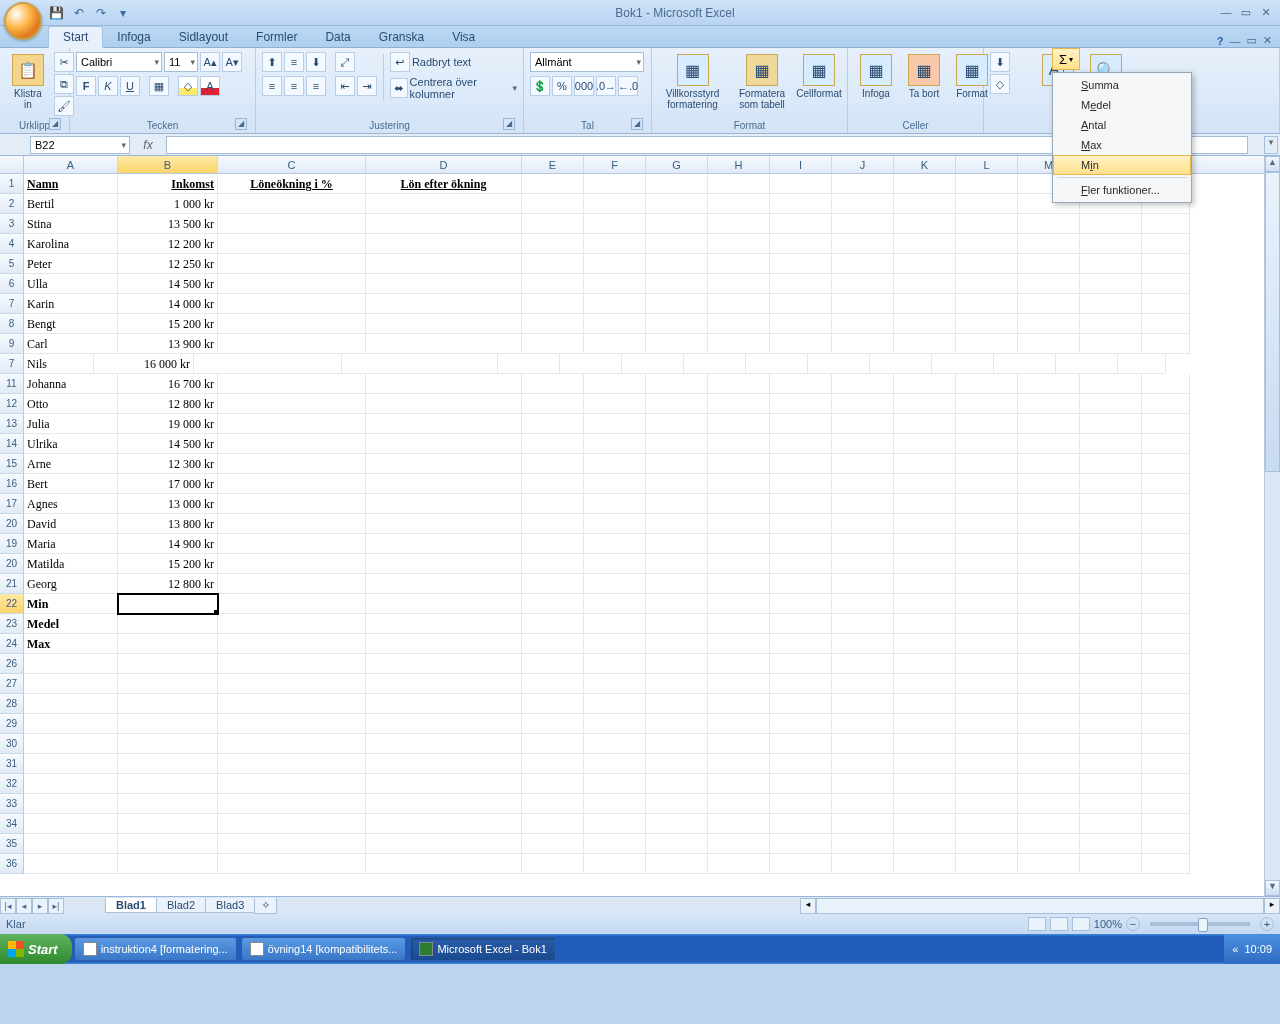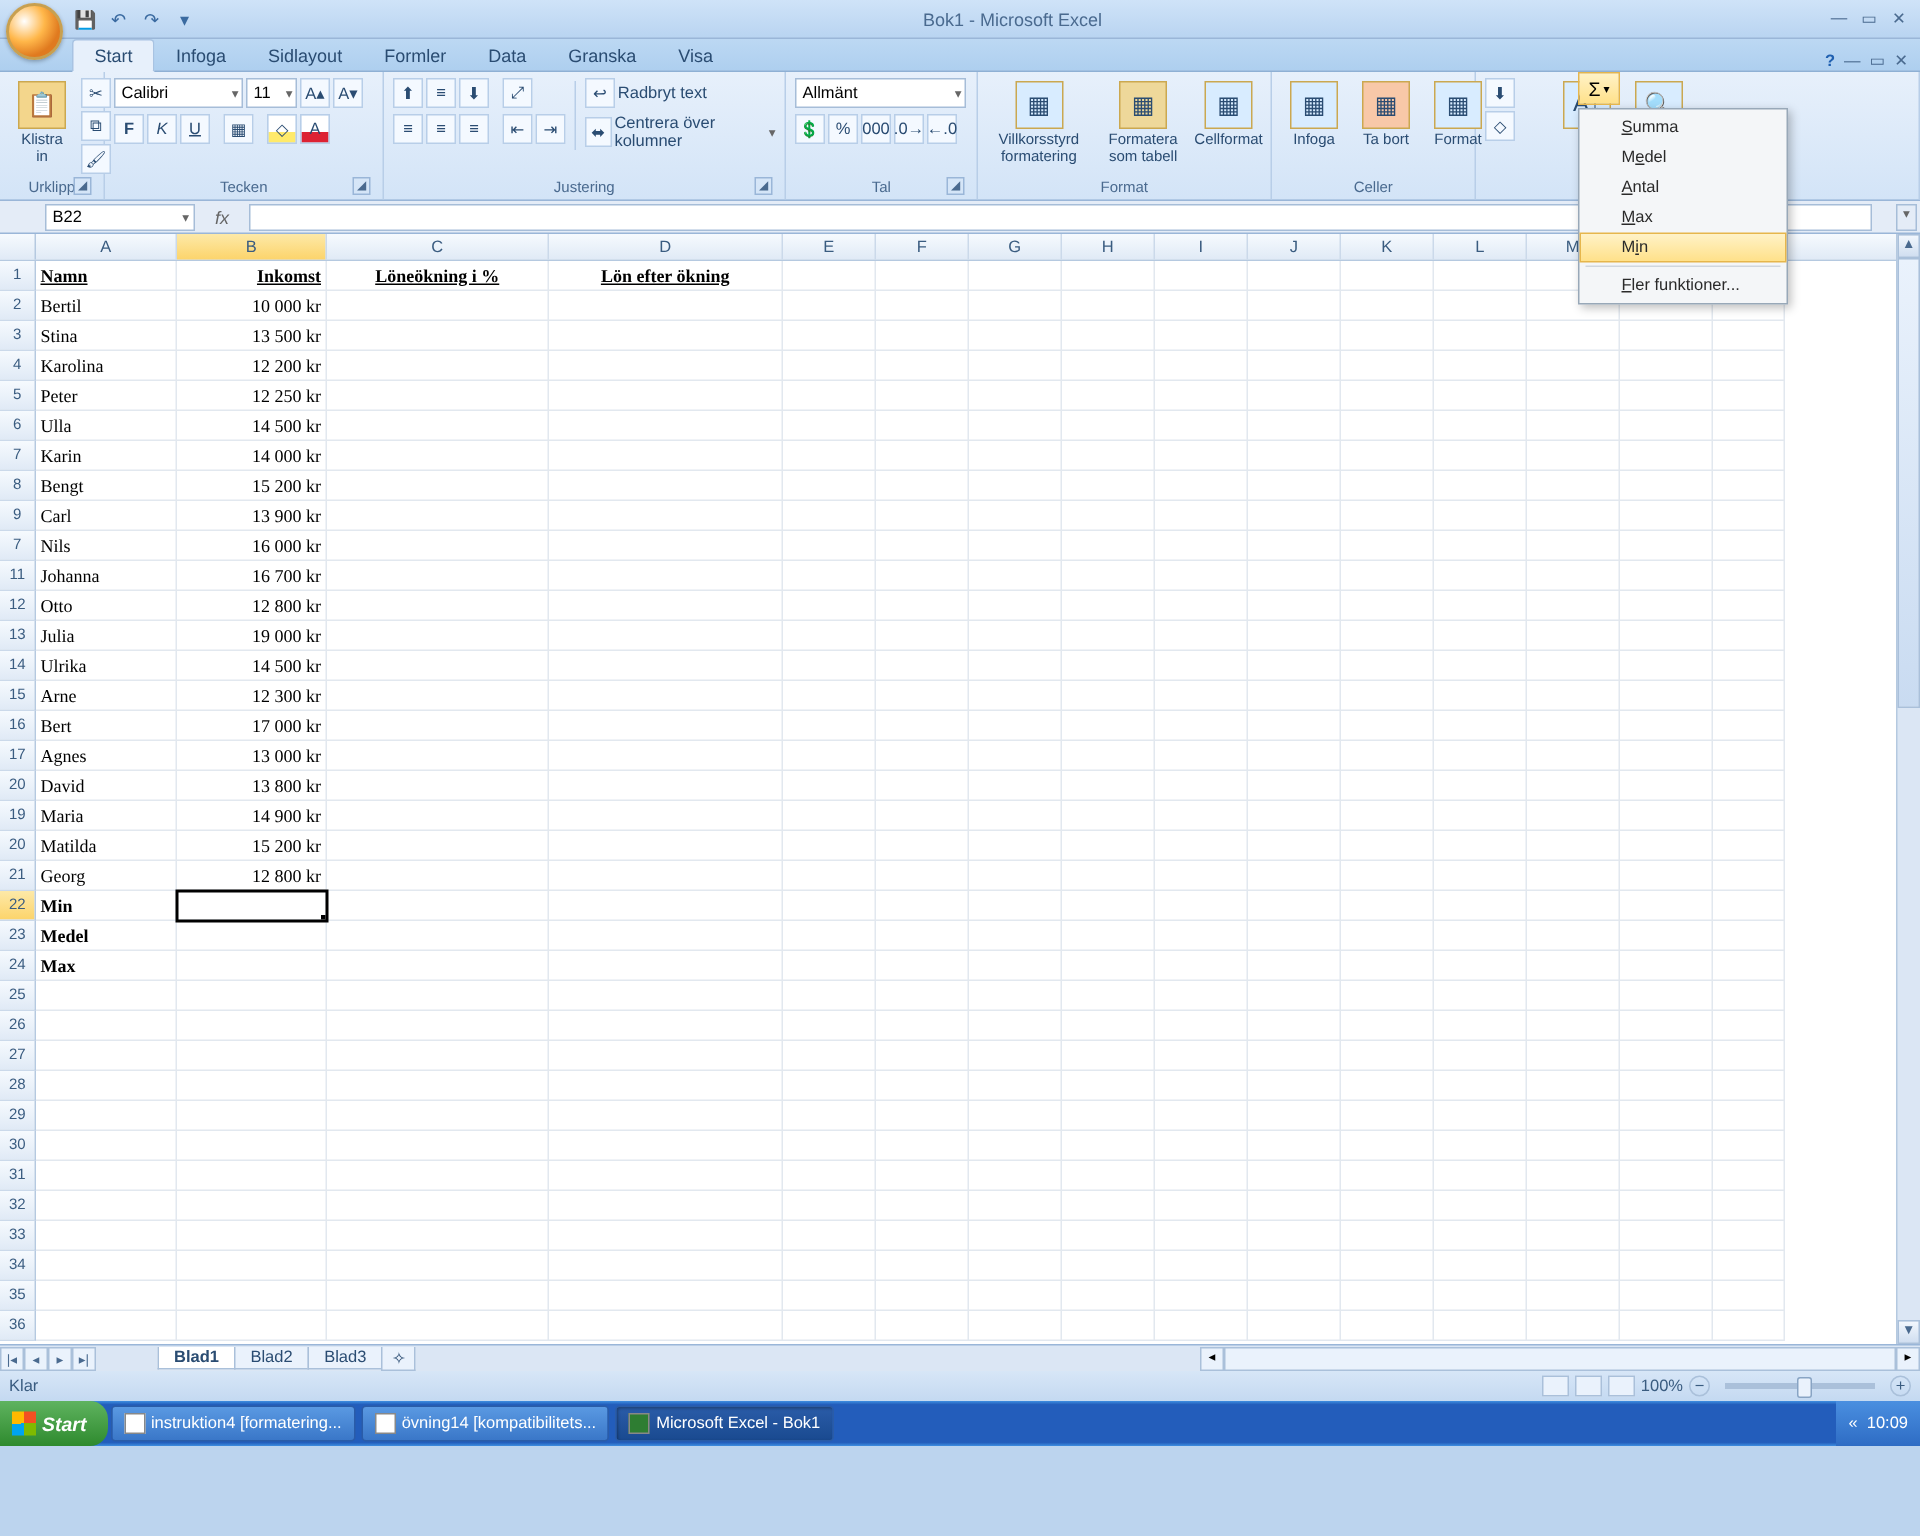--- a/index.html
+++ b/index.html
@@ -336,21 +336,21 @@
         <div class="cell cols-J" style="width: 62px;"></div>
         <div class="cell cols-K" style="width: 62px;"></div>
         <div class="cell cols-L" style="width: 62px;"></div>
         <div class="cell cols-M" style="width: 62px;"></div>
         <div class="cell cols-N" style="width: 62px;"></div>
         <div class="cell cols-O" style="width: 48px;"></div>
       </div>
       <div class="gridrow">
         <div class="rh">2</div>
         <div class="cell cols-A" style="width: 94px;">Bertil</div>
-        <div class="cell cols-B right" style="width: 100px;">10 000 kr</div>
+        <div class="cell cols-B right" style="width: 100px;">1 000 kr</div>
         <div class="cell cols-C" style="width: 148px;"></div>
         <div class="cell cols-D" style="width: 156px;"></div>
         <div class="cell cols-E" style="width: 62px;"></div>
         <div class="cell cols-F" style="width: 62px;"></div>
         <div class="cell cols-G" style="width: 62px;"></div>
         <div class="cell cols-H" style="width: 62px;"></div>
         <div class="cell cols-I" style="width: 62px;"></div>
         <div class="cell cols-J" style="width: 62px;"></div>
         <div class="cell cols-K" style="width: 62px;"></div>
         <div class="cell cols-L" style="width: 62px;"></div>
@@ -479,21 +479,21 @@
         <div class="cell cols-I" style="width: 62px;"></div>
         <div class="cell cols-J" style="width: 62px;"></div>
         <div class="cell cols-K" style="width: 62px;"></div>
         <div class="cell cols-L" style="width: 62px;"></div>
         <div class="cell cols-M" style="width: 62px;"></div>
         <div class="cell cols-N" style="width: 62px;"></div>
         <div class="cell cols-O" style="width: 48px;"></div>
       </div>
       <div class="gridrow">
         <div class="rh">7</div>
-        <div class="cell cols-A" style="width: 94px;">Nils</div>
+        <div class="cell cols-A" style="width: 70px;">Nils</div>
         <div class="cell cols-B right" style="width: 100px;">16 000 kr</div>
         <div class="cell cols-C" style="width: 148px;"></div>
         <div class="cell cols-D" style="width: 156px;"></div>
         <div class="cell cols-E" style="width: 62px;"></div>
         <div class="cell cols-F" style="width: 62px;"></div>
         <div class="cell cols-G" style="width: 62px;"></div>
         <div class="cell cols-H" style="width: 62px;"></div>
         <div class="cell cols-I" style="width: 62px;"></div>
         <div class="cell cols-J" style="width: 62px;"></div>
         <div class="cell cols-K" style="width: 62px;"></div>
@@ -732,38 +732,20 @@
         <div class="cell cols-J" style="width: 62px;"></div>
         <div class="cell cols-K" style="width: 62px;"></div>
         <div class="cell cols-L" style="width: 62px;"></div>
         <div class="cell cols-M" style="width: 62px;"></div>
         <div class="cell cols-N" style="width: 62px;"></div>
         <div class="cell cols-O" style="width: 48px;"></div>
       </div>
       <div class="gridrow">
         <div class="rh">24</div>
         <div class="cell cols-A boldcell" style="width: 94px;">Max</div>
-        <div class="cell cols-B" style="width: 100px;"></div>
-        <div class="cell cols-C" style="width: 148px;"></div>
-        <div class="cell cols-D" style="width: 156px;"></div>
-        <div class="cell cols-E" style="width: 62px;"></div>
-        <div class="cell cols-F" style="width: 62px;"></div>
-        <div class="cell cols-G" style="width: 62px;"></div>
-        <div class="cell cols-H" style="width: 62px;"></div>
-        <div class="cell cols-I" style="width: 62px;"></div>
-        <div class="cell cols-J" style="width: 62px;"></div>
-        <div class="cell cols-K" style="width: 62px;"></div>
-        <div class="cell cols-L" style="width: 62px;"></div>
-        <div class="cell cols-M" style="width: 62px;"></div>
-        <div class="cell cols-N" style="width: 62px;"></div>
-        <div class="cell cols-O" style="width: 48px;"></div>
-      </div>
-      <div class="gridrow">
-        <div class="rh">25</div>
-        <div class="cell cols-A" style="width: 94px;"></div>
         <div class="cell cols-B" style="width: 100px;"></div>
         <div class="cell cols-C" style="width: 148px;"></div>
         <div class="cell cols-D" style="width: 156px;"></div>
         <div class="cell cols-E" style="width: 62px;"></div>
         <div class="cell cols-F" style="width: 62px;"></div>
         <div class="cell cols-G" style="width: 62px;"></div>
         <div class="cell cols-H" style="width: 62px;"></div>
         <div class="cell cols-I" style="width: 62px;"></div>
         <div class="cell cols-J" style="width: 62px;"></div>
         <div class="cell cols-K" style="width: 62px;"></div>

